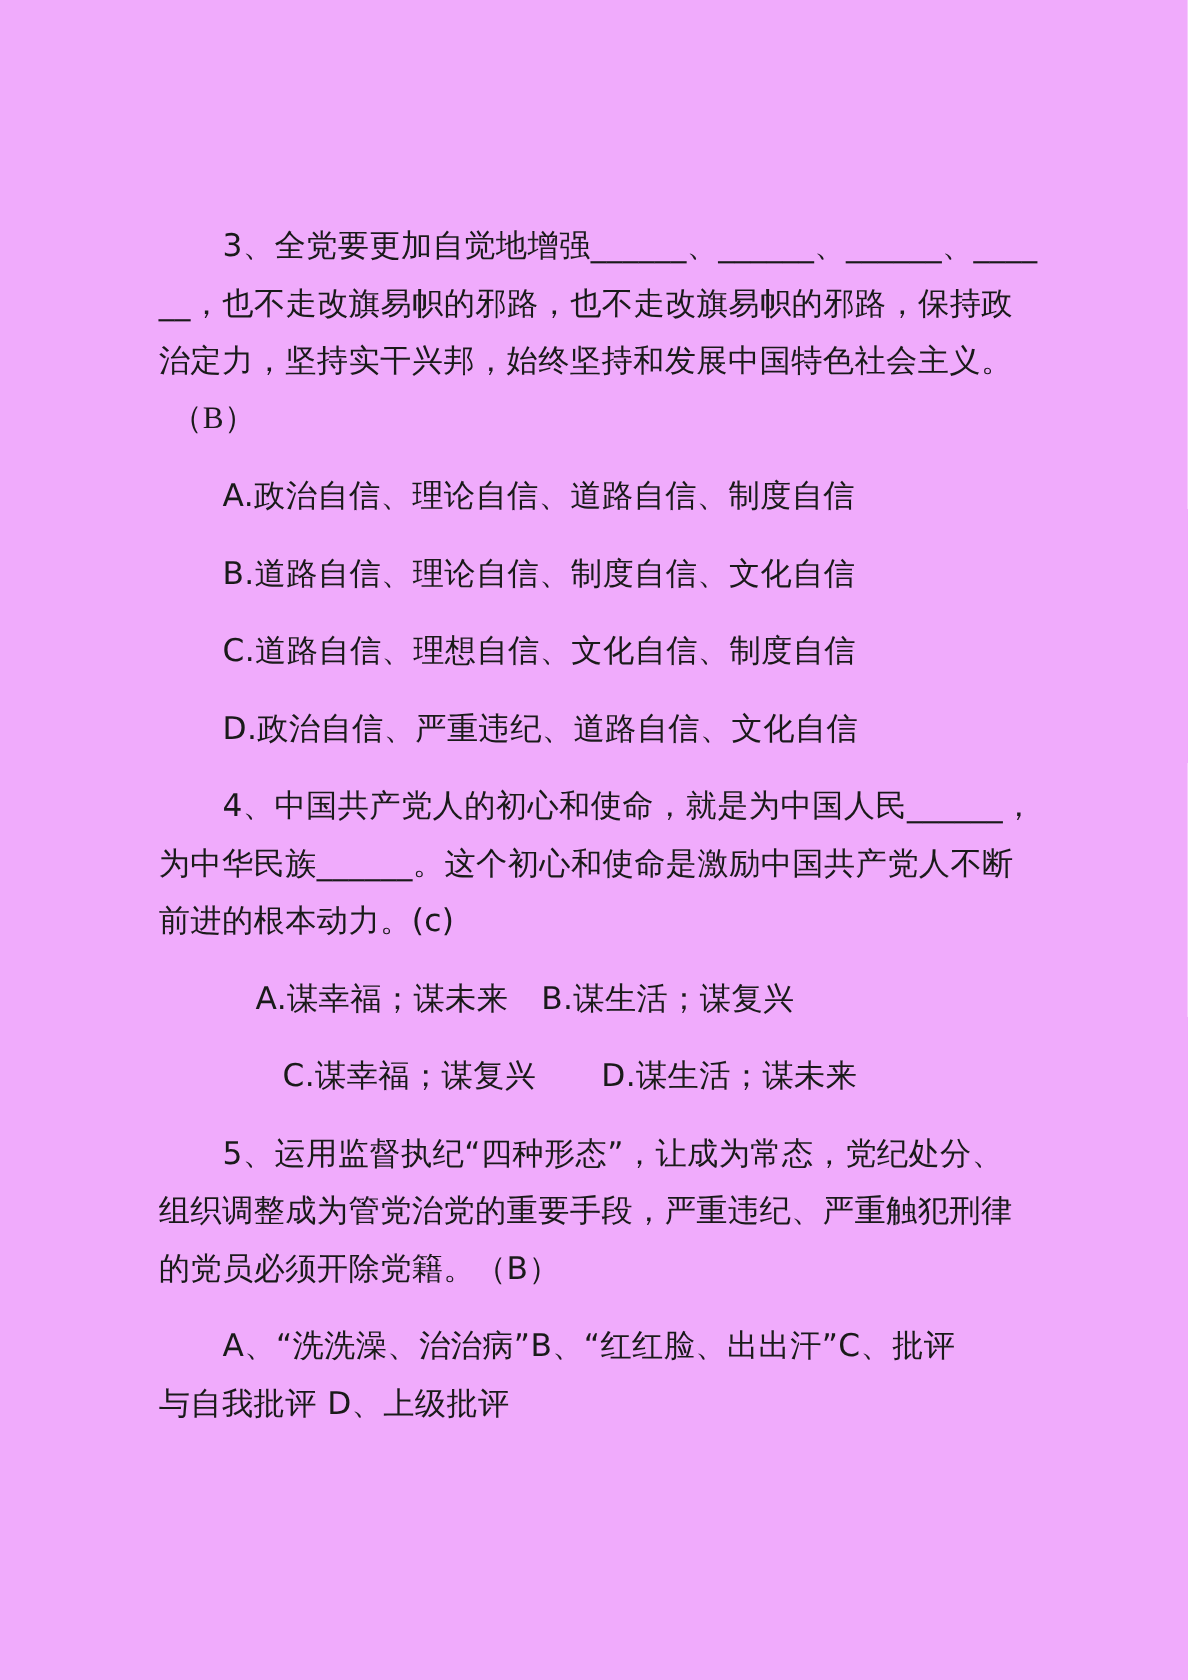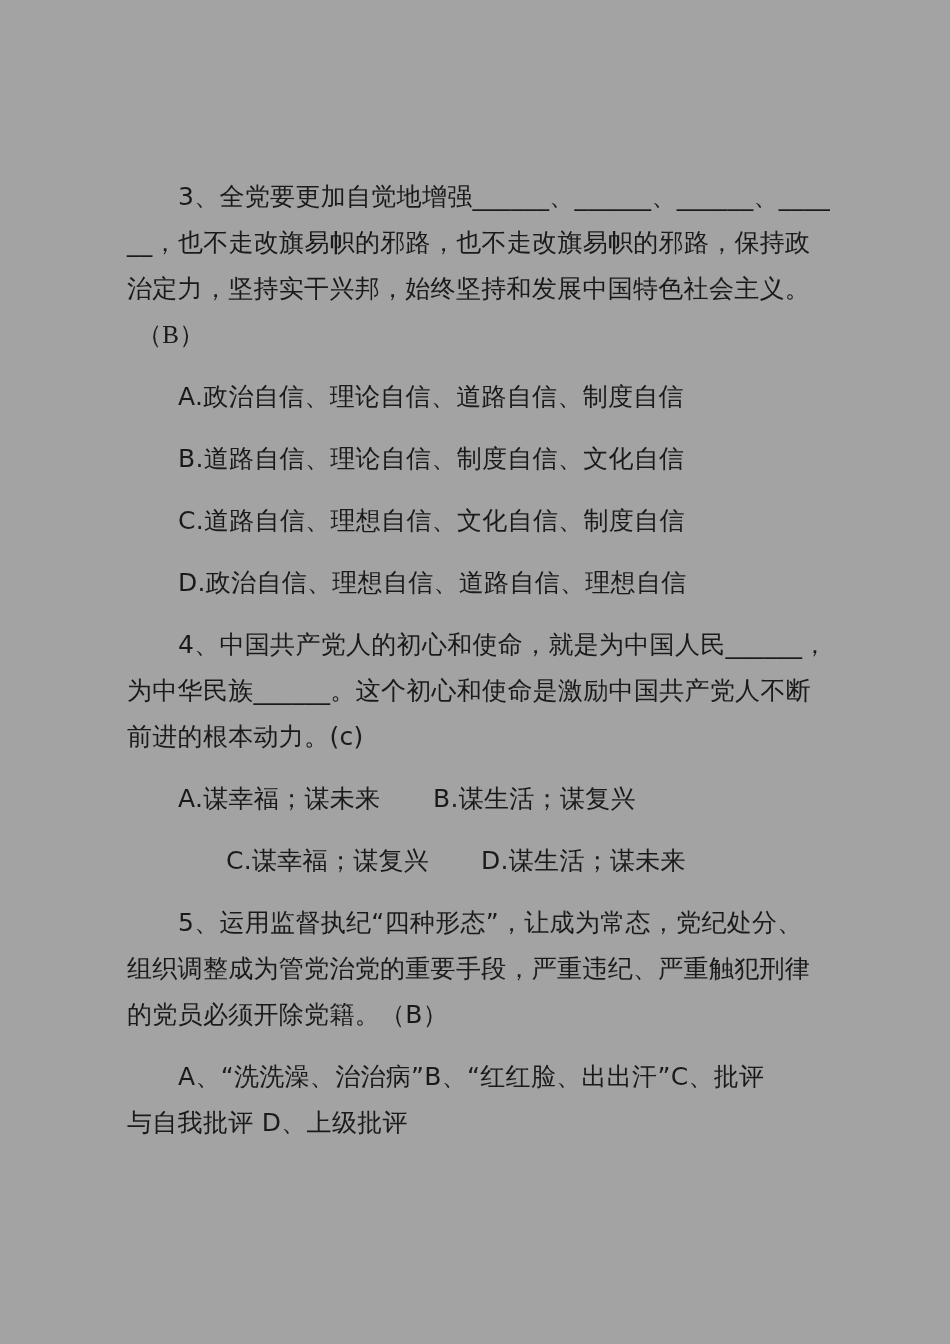--- a/index.html
+++ b/index.html
@@ -1,45 +1,45 @@
 <!DOCTYPE html>
 <html><head>
 <meta charset="utf-8">
 <style>
   html, body { margin:0; padding:0; background:#ffffff; }
   body { width:950px; height:1344px; position:relative; overflow:hidden;
          font-family:"DejaVu Sans", "Liberation Sans", sans-serif; color:#1a1a1a; }
-  .page { position:absolute; left:0; top:0; width:950px; height:1344px; background:#a3a3a3; }
+  .page { position:absolute; left:0; top:0; width:950px; height:1344px; background:#f0abfc; }
   .line { position:absolute; left:127px; width:710px; font-size:25px; line-height:34px;
           white-space:nowrap; letter-spacing:0.3px; }
   .indent { left:178px; }
   .latin { font-family:"Liberation Serif", "DejaVu Serif", serif; }
   .opt-row span { display:inline-block; }
 </style>
 </head>
 <body>
 
 <div class="page">
 
   <div class="line indent" style="top:180px;">3、全党要更加自觉地增强______、______、______、____</div>
   <div class="line" style="top:226px;">__，也不走改旗易帜的邪路，也不走改旗易帜的邪路，保持政</div>
   <div class="line" style="top:272px;">治定力，坚持实干兴邦，始终坚持和发展中国特色社会主义。</div>
   <div class="line latin" style="top:318px; left:137px;">（B）</div>
 
   <div class="line indent" style="top:380px;">A.政治自信、理论自信、道路自信、制度自信</div>
   <div class="line indent" style="top:442px;">B.道路自信、理论自信、制度自信、文化自信</div>
   <div class="line indent" style="top:504px;">C.道路自信、理想自信、文化自信、制度自信</div>
-  <div class="line indent" style="top:566px;">D.政治自信、理想自信、道路自信、理想自信</div>
+  <div class="line indent" style="top:566px;">D.政治自信、严重违纪、道路自信、文化自信</div>
 
   <div class="line indent" style="top:628px;">4、中国共产党人的初心和使命，就是为中国人民______，</div>
   <div class="line" style="top:674px;">为中华民族______。这个初心和使命是激励中国共产党人不断</div>
   <div class="line" style="top:720px;">前进的根本动力。(c)</div>
 
   <div class="line indent opt-row" style="top:782px;">
-    <span style="width:255px;">A.谋幸福；谋未来</span><span>B.谋生活；谋复兴</span>
+    <span style="width:255px;text-align:center;">A.谋幸福；谋未来</span><span>B.谋生活；谋复兴</span>
   </div>
   <div class="line indent opt-row" style="top:844px;margin-left:48px;">
     <span style="width:255px;">C.谋幸福；谋复兴</span><span>D.谋生活；谋未来</span>
   </div>
 
   <div class="line indent" style="top:906px;">5、运用监督执纪“四种形态”，让成为常态，党纪处分、</div>
   <div class="line" style="top:952px;">组织调整成为管党治党的重要手段，严重违纪、严重触犯刑律</div>
   <div class="line" style="top:998px;">的党员必须开除党籍。（B）</div>
 
   <div class="line" style="top:1106px;">与自我批评 D、上级批评</div>

